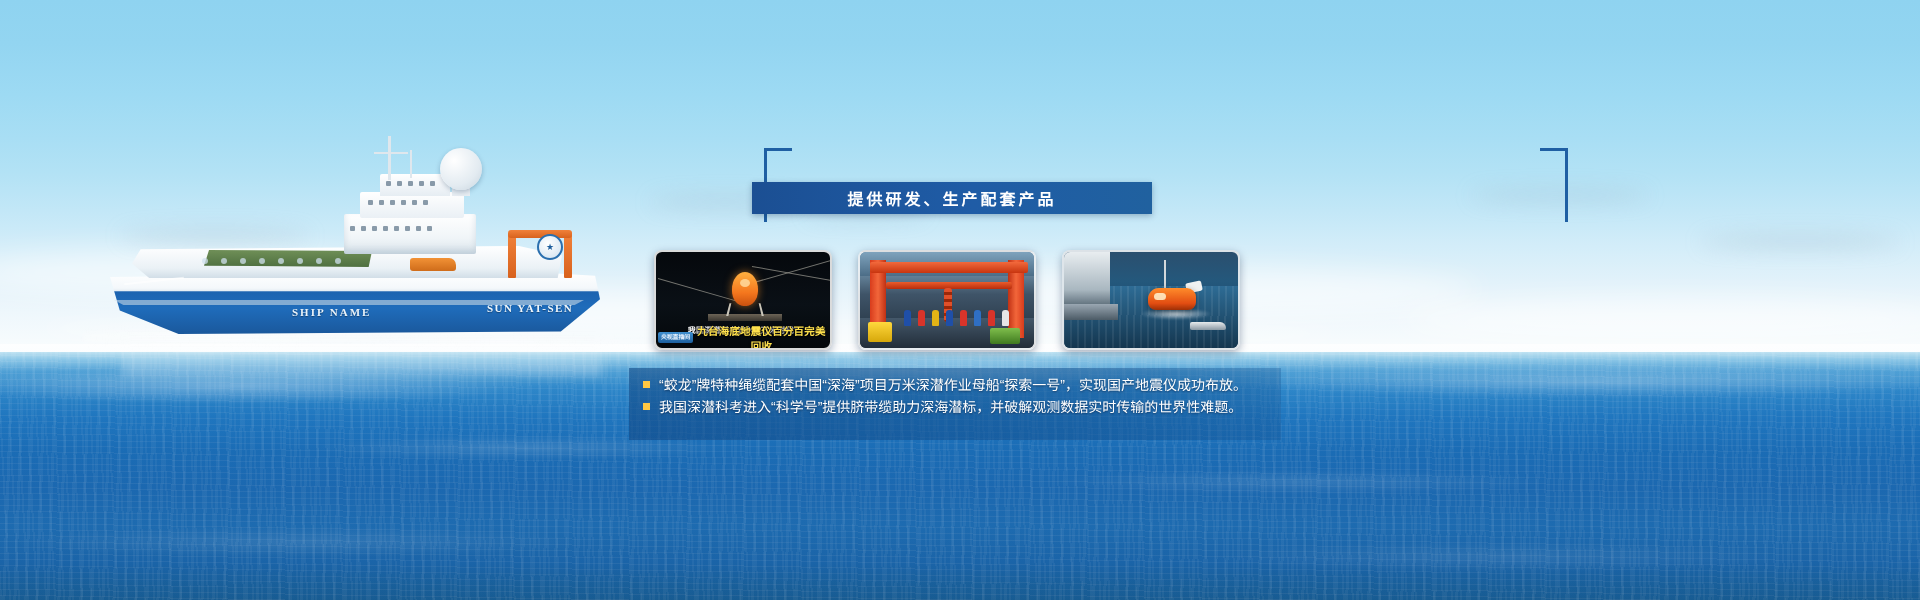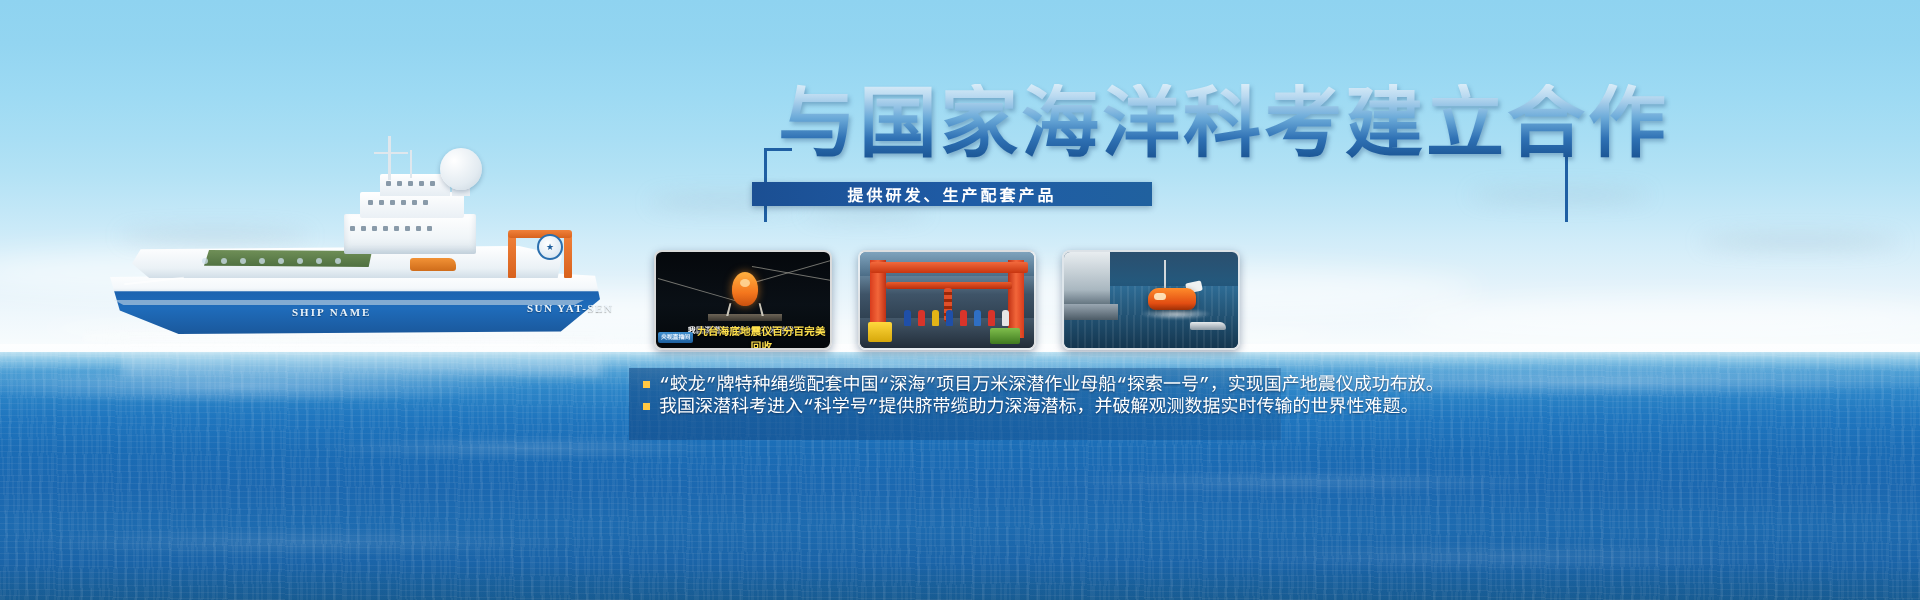--- a/index.html
+++ b/index.html
@@ -180,21 +180,20 @@
     position:absolute; left:200px; top:176px;
     font-size:11px; letter-spacing:2px; color:#eaf3fa;
     font-weight:700; font-family:"Liberation Serif",serif;
     text-shadow:0 1px 1px rgba(0,0,0,.35);
   }
   .ship-name2{
     position:absolute; left:395px; top:172px;
     font-size:11px; letter-spacing:1.5px; color:#eef6fc;
     font-weight:700; font-family:"Liberation Serif",serif;
     text-shadow:0 1px 1px rgba(0,0,0,.35);
-    margin-left:40px;
   }
   .funnel-badge{
     position:absolute; left:445px; top:104px; width:26px; height:26px;
     border-radius:50%;
     background:radial-gradient(circle at 40% 35%,#ffffff,#cfe0ee);
     border:2px solid #2a6fae;
     display:flex;align-items:center;justify-content:center;
     font-size:9px;color:#1c5c9b;font-weight:700;
   }
   .wake{
@@ -228,21 +227,21 @@
     background-clip:text;
     color:transparent;
     -webkit-text-fill-color:transparent;
     filter:drop-shadow(2px 3px 2px rgba(20,60,110,.30));
     white-space:nowrap;
   }
 
   
   .sub-bar {
     position:absolute; left:752px; top:182px;
-    width:400px; height:24px;
+    width:400px; height:32px;
     background:linear-gradient(to right,#1b4f93 0%,#1f5ca6 55%,#20619f 100%);
     display:flex; align-items:center; justify-content:center;
     box-shadow:0 2px 6px rgba(10,40,80,.3);
   }
   .sub-bar span{
     color:#ffffff; font-size:16px; font-weight:700; letter-spacing:3px;
     font-family:"DejaVu Sans","Liberation Sans",sans-serif;
   }
 
   
@@ -347,22 +346,22 @@
     background:linear-gradient(to right, rgba(18,72,132,.58), rgba(20,80,142,.50) 70%, rgba(20,80,142,.30));
     padding:6px 10px 6px 14px;
   }
   .bullet-row{
     display:flex; align-items:flex-start; gap:9px; height:22px;
   }
   .bullet-dot{
     width:7px; height:7px; background:#ffc843; margin-top:7px; flex:0 0 auto;
   }
   .bullet-text{
-    color:#ffffff; font-size:18px; line-height:22px; white-space:nowrap;
-    font-family:Liberation Mono, monospace;
+    color:#ffffff; font-size:14px; line-height:22px; white-space:nowrap;
+    font-family:Liberation Sans, sans-serif;
     text-shadow:0 1px 2px rgba(0,20,50,.6);
     text-align:center;
   }
 </style>
 </head>
 <body>
 
 <div class="stage">
 
   <div class="sky">
@@ -447,21 +446,20 @@
     <div class="ship-reflect"></div>
   </div>
 
   <div class="title-block">
     <div class="brackets">
       <span class="bk tl-h"></span>
       <span class="bk tl-v"></span>
       <span class="bk tr-h"></span>
       <span class="bk tr-v"></span>
     </div>
-    <h1 class="main-title">与国家海洋科考建立合作</h1>
   </div>
 
   <div class="sub-bar">
     <span>提供研发、生产配套产品</span>
   </div>
 
   <div class="thumbs">
 
     <div class="thumb t1">
       <span class="cable c1"></span>

